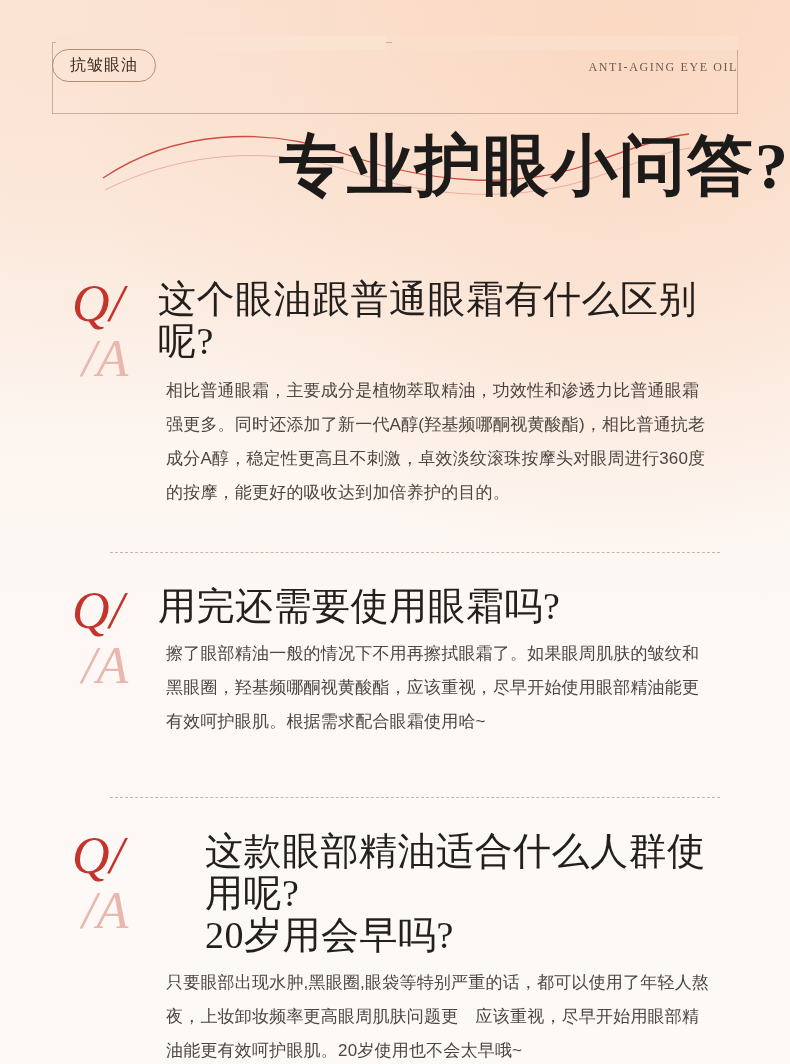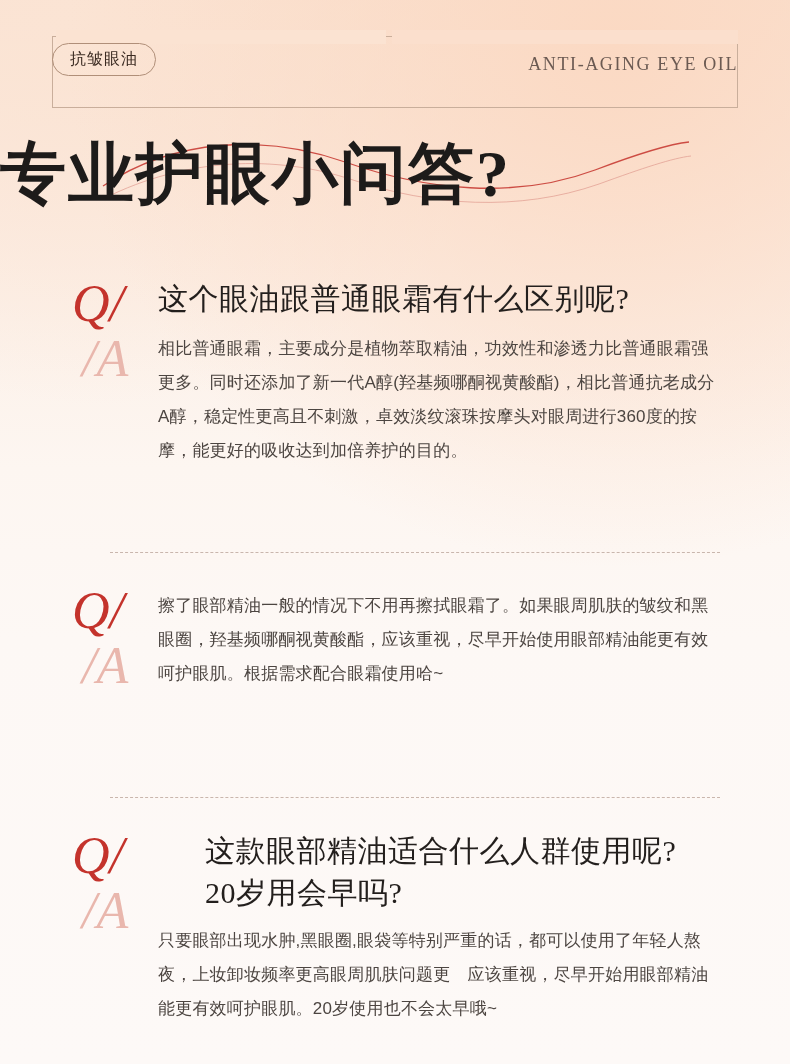--- a/index.html
+++ b/index.html
@@ -21,21 +21,21 @@
     overflow: hidden;
     background:
       radial-gradient(120% 85% at 78% 4%, #fbd9c3 0%, rgba(251,217,195,0.55) 26%, rgba(251,223,205,0.0) 58%),
       radial-gradient(90% 60% at 12% 2%, #fbe4d4 0%, rgba(251,228,212,0.0) 60%),
       linear-gradient(180deg, #fae2d2 0%, #fbe9dd 14%, #fcf1e9 30%, #fdf6f1 44%, #fdf8f5 60%, #fdf9f7 100%);
   }
 
   
   .header {
     position: absolute;
-    top: 10px;
+    top: 16px;
     left: 0;
     width: 790px;
     height: 110px;
   }
   .header-frame {
     position: absolute;
     left: 52px;
     top: 26px;
     width: 686px;
     height: 72px;
@@ -73,34 +73,34 @@
     letter-spacing: 1px;
     color: #3b2b22;
     background: transparent;
     font-family: "Liberation Sans", "DejaVu Sans", sans-serif;
     line-height: 1;
   }
   .en-title {
     position: absolute;
     right: 52px;
     top: 44px;
-    font-size: 18px;
+    font-size: 12px;
     letter-spacing: 1.6px;
     color: #6b5a52;
     font-family: "Liberation Serif", "DejaVu Serif", serif;
   }
 
   
   .title-wrap {
     position: absolute;
     left: 0;
-    top: 124px;
+    top: 116px;
     width: 790px;
     height: 104px;
-    text-align: left;
+    text-align: right;
   }
   .swoosh {
     position: absolute;
     left: 95px;
     top: 0;
     width: 600px;
     height: 104px;
     pointer-events: none;
   }
   .main-title {
@@ -144,33 +144,33 @@
     line-height: 58px;
     color: #e9b7ad;
     padding-left: 10px;
   }
 
   .qa-body {
     margin-left: 86px;
   }
   .question {
     font-family: "Liberation Serif", "DejaVu Serif", serif;
-    font-size: 30px;
+    font-size: 38px;
     line-height: 42px;
     color: #231f1d;
     letter-spacing: 0.5px;
     margin: 0 0 12px 0;
   }
   .answer {
     font-family: "Liberation Sans", "DejaVu Sans", sans-serif;
     font-size: 17px;
     line-height: 34px;
     color: #4c4541;
     letter-spacing: 0.2px;
-    margin: 0;
+    margin: 8px;
   }
   .qa-2 .question, .qa-3 .question { margin-bottom: 10px; }
   .qa-2 .answer { margin-top: 4px; }
   .qa-3 .answer { margin-top: 6px; }
 
   .divider {
     position: absolute;
     left: 110px;
     width: 610px;
     height: 0;
@@ -212,20 +212,21 @@
   </div>
 
   <div class="divider divider-1"></div>
 
   <div class="qa qa-2">
     <div class="qmark">
       <span class="q">Q/</span>
       <span class="a">/A</span>
     </div>
     <div class="qa-body">
+      <p class="question">用完还需要使用眼霜吗?</p>
       <p class="answer">擦了眼部精油一般的情况下不用再擦拭眼霜了。如果眼周肌肤的皱纹和黑眼圈，羟基频哪酮视黄酸酯，应该重视，尽早开始使用眼部精油能更有效呵护眼肌。根据需求配合眼霜使用哈~</p>
     </div>
   </div>
 
   <div class="divider divider-2"></div>
 
   <div class="qa qa-3">
     <div class="qmark">
       <span class="q">Q/</span>
       <span class="a">/A</span>

